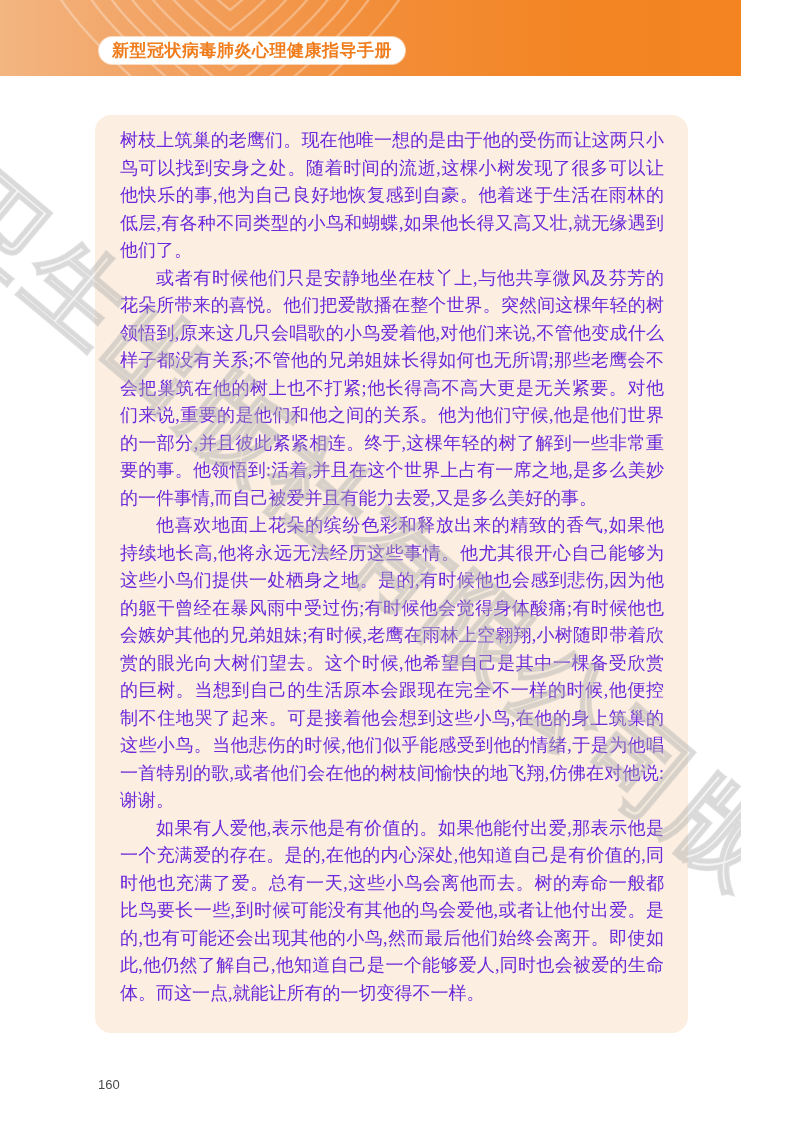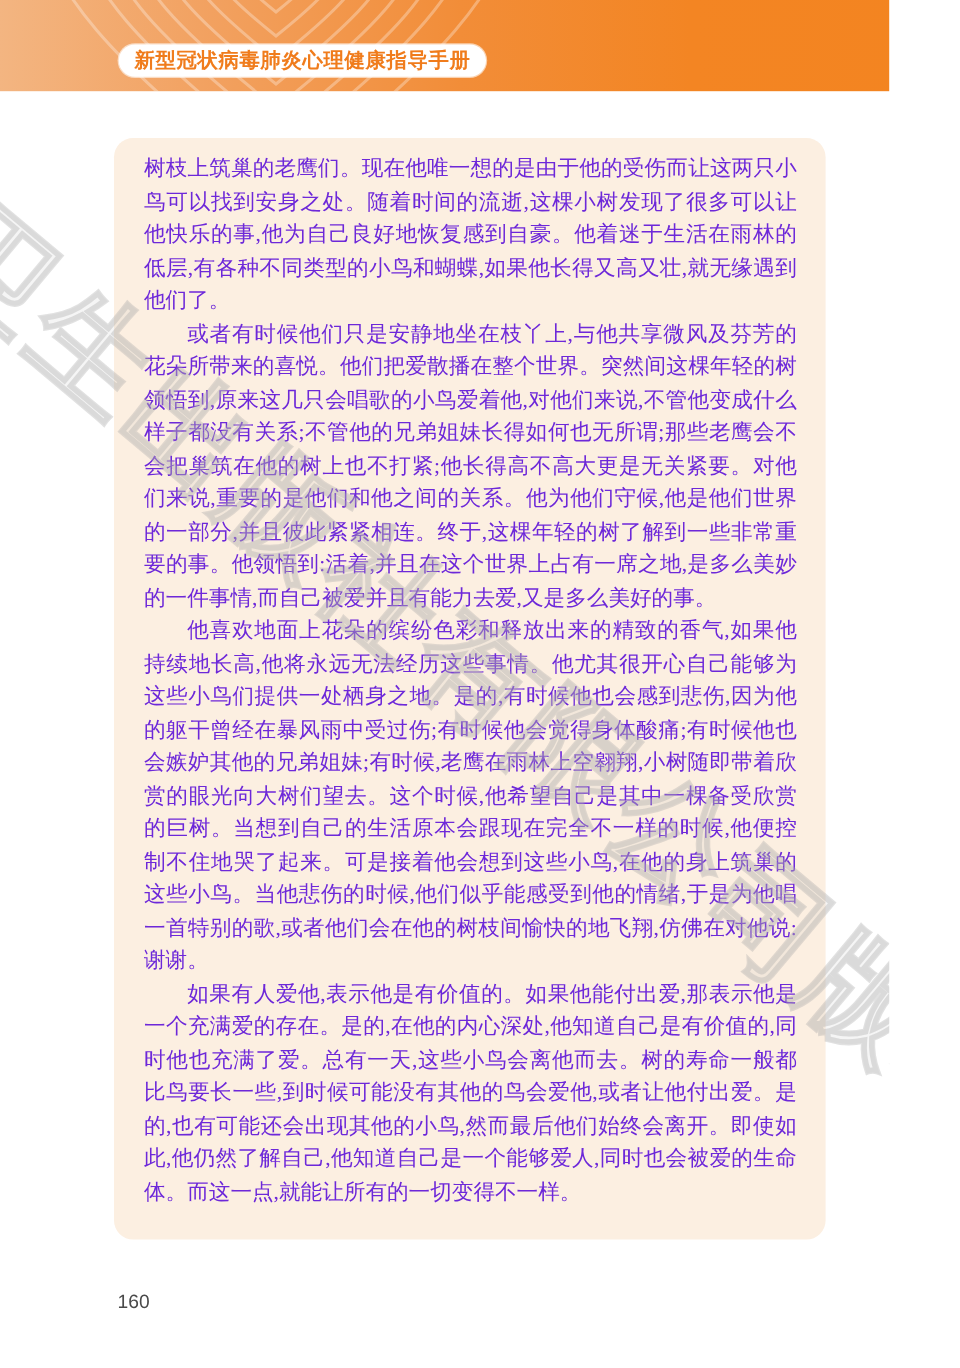--- a/index.html
+++ b/index.html
@@ -65,21 +65,21 @@
     color:rgba(190,190,190,0.16);
     -webkit-text-stroke:2px rgba(168,168,168,0.35);
     z-index:3;
     pointer-events:none;
   }
 
   
   .page-number {
     position:absolute; left:98px; top:1077px;
     font-family:"Liberation Sans", sans-serif;
-    font-size:16px; color:#4a4a4a;
+    font-size:13px; color:#4a4a4a;
   }
 </style>
 </head>
 <body>
 
 <div class="page">
 
   <div class="header">
     <svg class="hearts" viewBox="0 0 800 76" xmlns="http://www.w3.org/2000/svg">
       <g transform="translate(230,-20)" fill="none" stroke="rgba(255,255,255,0.30)">

